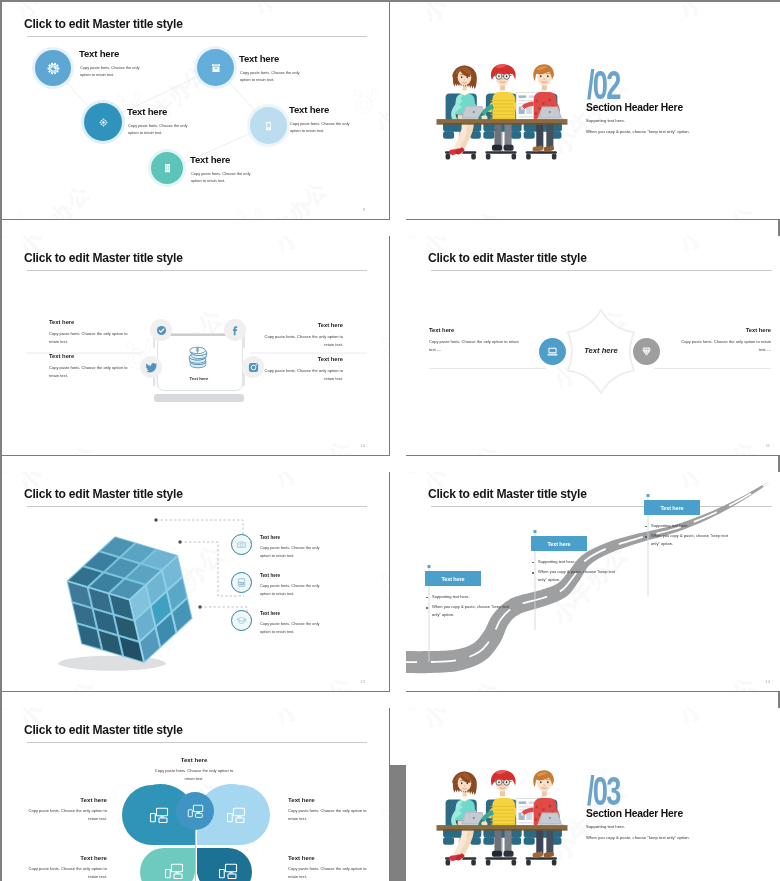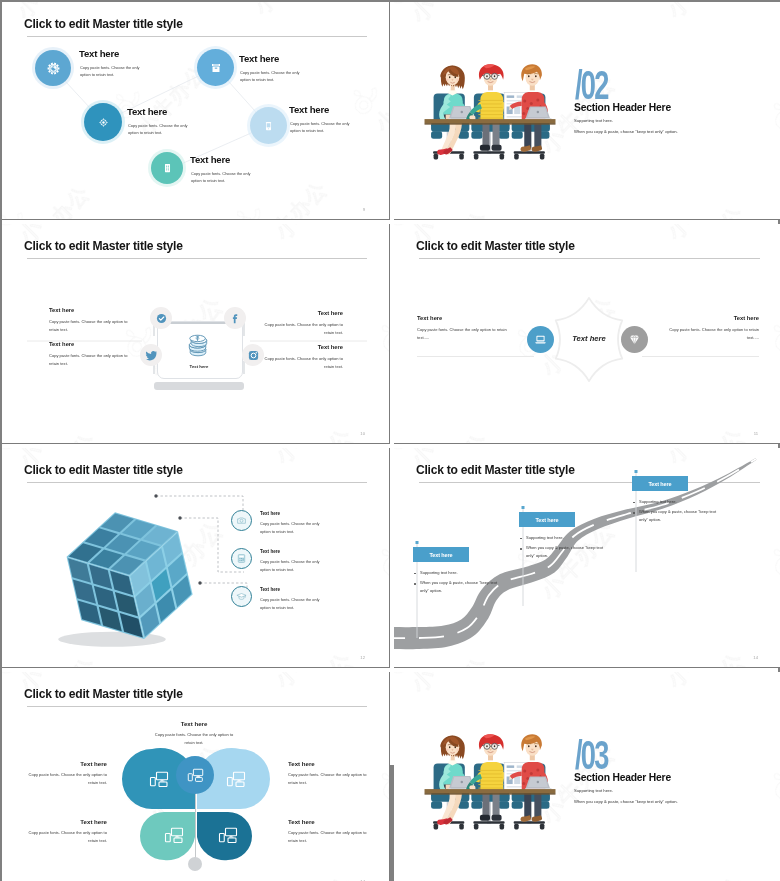--- a/index.html
+++ b/index.html
@@ -1,19 +1,19 @@
 <!DOCTYPE html>
 <html><head>
 <meta charset="utf-8">
 <title>Slide Template Preview</title>
 <style>
   html,body{margin:0;padding:0;background:#808080;}
   body{width:780px;height:881px;overflow:hidden;font-family:"Liberation Sans",sans-serif;}
   .grid{position:absolute;left:2px;top:2px;width:776px;height:763px;background:#fff;
-        display:grid;grid-template-columns:388px 388px;grid-template-rows:218px 220px 220px 219px;gap:4px;}
+        display:grid;grid-template-columns:388px 388px;grid-template-rows:218px 220px 220px 219px;gap:16px;}
   .slide{position:relative;overflow:hidden;background:#fff;box-sizing:border-box;}
   .slide.bl{border-right:1.6px solid #7b7b7b;}
   .slide.rb{border-bottom:1.6px solid #7b7b7b;}
   .title{position:absolute;left:22px;top:15.5px;font-size:12.1px;font-weight:bold;color:#161616;letter-spacing:-0.25px;white-space:nowrap;line-height:1;}
   .titleline{position:absolute;left:25px;right:22px;top:34px;height:1px;background:#c9c9c9;}
   .pnum{position:absolute;right:24px;bottom:7px;font-size:4.2px;color:#a8a8a8;}
 
   .sec .people{position:absolute;left:28px;top:51px;width:136px;height:110px;}
   .people-svg{width:100%;height:100%;display:block;}
   .secnum{position:absolute;left:181px;top:63px;font-size:40px;font-weight:bold;color:#6ba3cc;letter-spacing:-2.5px;line-height:1;transform:scaleX(.68);transform-origin:0 0;}

